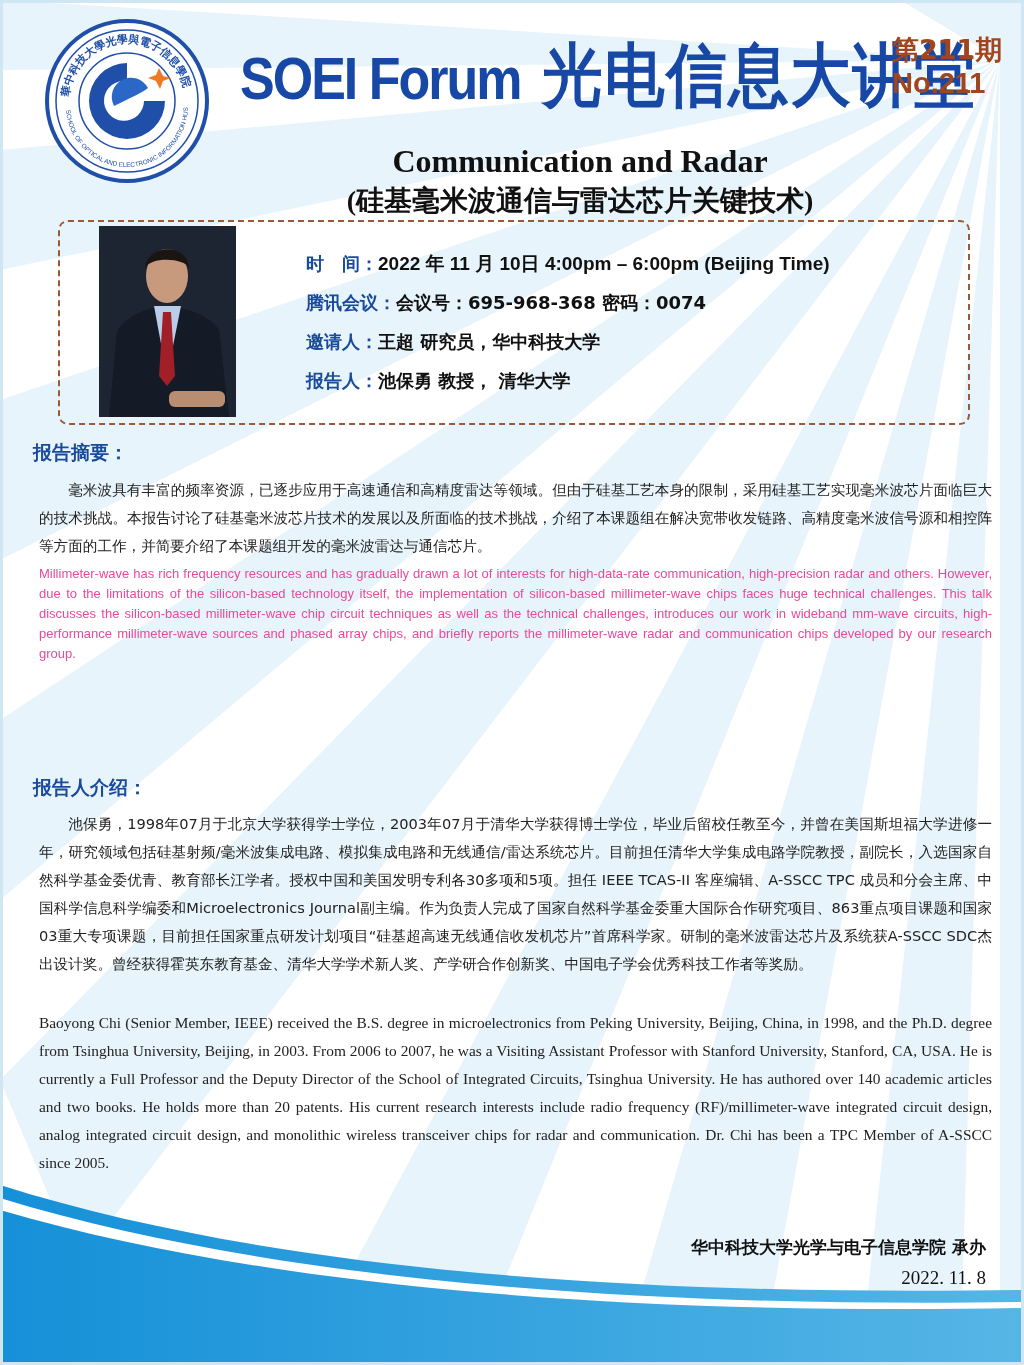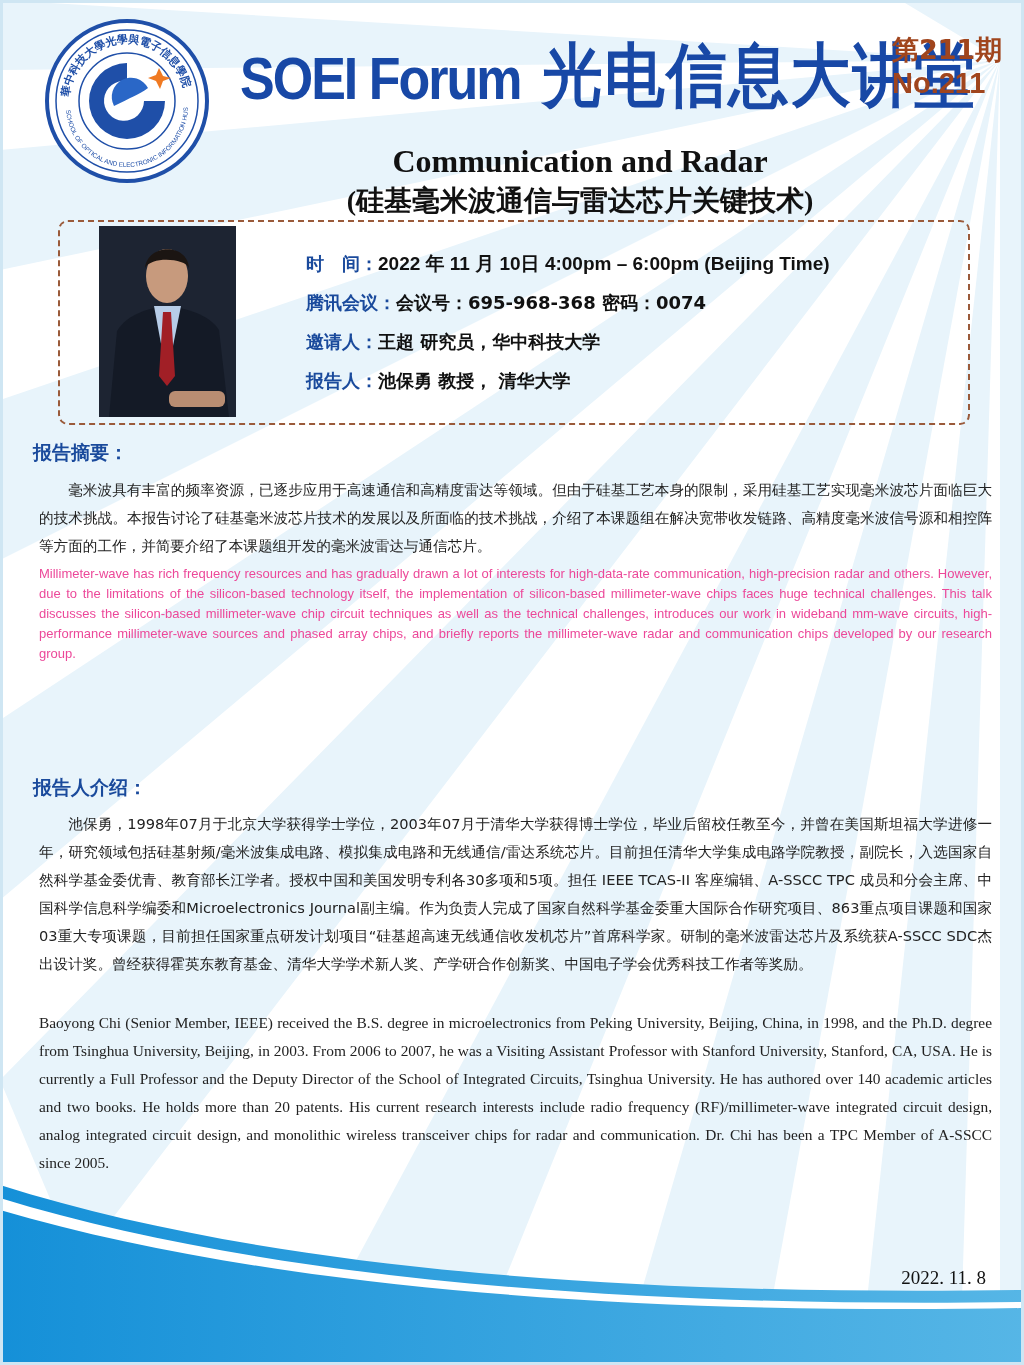--- a/index.html
+++ b/index.html
@@ -158,14 +158,15 @@
   </div>
 
   <div class="section-h" style="top:440px;">报告摘要：</div>
   <div class="para para-cn" style="top:476px;">毫米波具有丰富的频率资源，已逐步应用于高速通信和高精度雷达等领域。但由于硅基工艺本身的限制，采用硅基工艺实现毫米波芯片面临巨大的技术挑战。本报告讨论了硅基毫米波芯片技术的发展以及所面临的技术挑战，介绍了本课题组在解决宽带收发链路、高精度毫米波信号源和相控阵等方面的工作，并简要介绍了本课题组开发的毫米波雷达与通信芯片。</div>
   <div class="para para-en" style="top:564px;">Millimeter-wave has rich frequency resources and has gradually drawn a lot of interests for high-data-rate communication, high-precision radar and others. However, due to the limitations of the silicon-based technology itself, the implementation of silicon-based millimeter-wave chips faces huge technical challenges. This talk discusses the silicon-based millimeter-wave chip circuit techniques as well as the technical challenges, introduces our work in wideband mm-wave circuits, high-performance millimeter-wave sources and phased array chips, and briefly reports the millimeter-wave radar and communication chips developed by our research group.</div>
 
   <div class="section-h" style="top:775px;">报告人介绍：</div>
   <div class="para para-cn" style="top:810px;">池保勇，1998年07月于北京大学获得学士学位，2003年07月于清华大学获得博士学位，毕业后留校任教至今，并曾在美国斯坦福大学进修一年，研究领域包括硅基射频/毫米波集成电路、模拟集成电路和无线通信/雷达系统芯片。目前担任清华大学集成电路学院教授，副院长，入选国家自然科学基金委优青、教育部长江学者。授权中国和美国发明专利各30多项和5项。担任 IEEE TCAS-II 客座编辑、A-SSCC TPC 成员和分会主席、中国科学信息科学编委和Microelectronics Journal副主编。作为负责人完成了国家自然科学基金委重大国际合作研究项目、863重点项目课题和国家03重大专项课题，目前担任国家重点研发计划项目“硅基超高速无线通信收发机芯片”首席科学家。研制的毫米波雷达芯片及系统获A-SSCC  SDC杰出设计奖。曾经获得霍英东教育基金、清华大学学术新人奖、产学研合作创新奖、中国电子学会优秀科技工作者等奖励。</div>
   <div class="para para-serif" style="top:1009px;">Baoyong Chi (Senior Member, IEEE) received the B.S. degree in microelectronics from Peking University, Beijing, China, in 1998, and the Ph.D. degree from Tsinghua University, Beijing, in 2003. From 2006 to 2007, he was a Visiting Assistant Professor with Stanford University, Stanford, CA, USA. He is currently a Full Professor and the Deputy Director of the School of Integrated Circuits, Tsinghua University. He has authored over 140 academic articles and two books. He holds more than 20 patents. His current research interests include radio frequency (RF)/millimeter-wave integrated circuit design, analog integrated circuit design, and monolithic wireless transceiver chips for radar and communication. Dr. Chi has been a TPC Member of A-SSCC since 2005.</div>
 
+  <div class="organizer">华中科技大学光学与电子信息学院 承办</div>
   <div class="date">2022. 11. 8</div>
 </div>
 
 </body></html>

